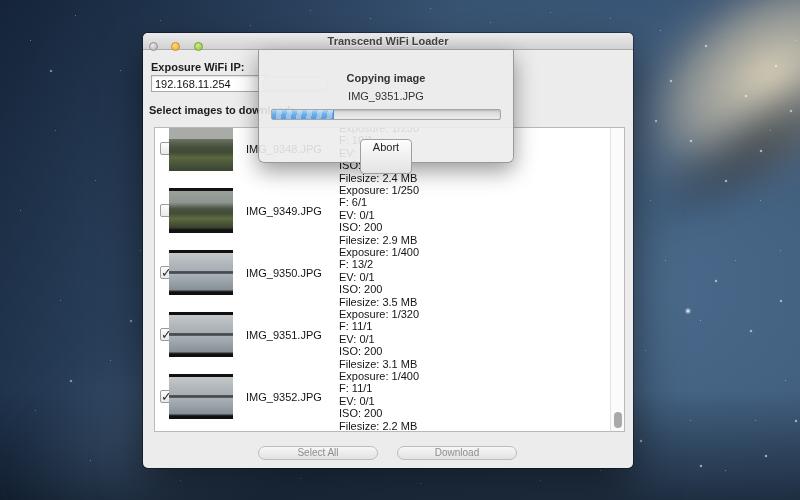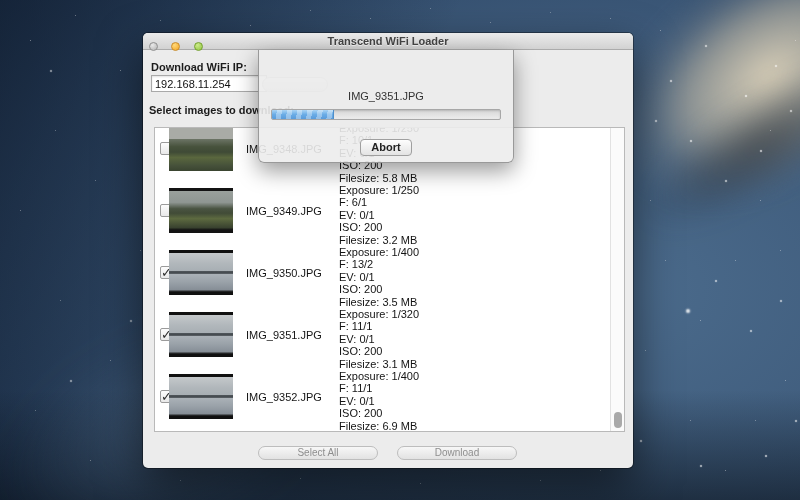--- a/index.html
+++ b/index.html
@@ -188,24 +188,24 @@
   }
   .progress-fill{
     height:100%; width:27%;
     background:
       repeating-linear-gradient(100deg, rgba(255,255,255,0) 0 5px, rgba(255,255,255,.35) 5px 10px),
       linear-gradient(#a9d3f4,#6aace6 50%,#5a9cdb);
     border-right:1px solid #4e8ec9;
   }
   .abort-btn{
     position:absolute; left:50%; top:89px; transform:translateX(-50%);
-    width:52px; height:17px; border-radius:4px;
+    width:52px; height:35px; border-radius:4px;
     background:linear-gradient(#fdfdfd,#e3e3e3);
     border:1px solid #9f9f9f;
-    font-size:11px; font-weight:bold; color:#222; text-align:center; line-height:15px;
+    font-size:11px; font-weight:normal; color:#222; text-align:center; line-height:15px;
     font-family:"Liberation Sans","DejaVu Sans",sans-serif;
   }
 </style>
 </head>
 <body>
 
 <div class="desktop">
   <div class="galaxy-band"></div>
   <div class="galaxy-dust"></div>
   <div class="nebula-haze"></div>
@@ -216,51 +216,51 @@
 
     <div class="titlebar">
       <div class="lights">
         <span class="light close"></span>
         <span class="light min"></span>
         <span class="light max"></span>
       </div>
       <div class="title">Transcend WiFi Loader</div>
     </div>
 
-    <div class="label ip-label">Download WiFi IP:</div>
+    <div class="label ip-label">Exposure WiFi IP:</div>
     <input class="ip-input" value="192.168.11.254" style="">
     <div class="hidden-refresh"></div>
 
     <div class="label list-label">Select images to download:</div>
 
     <div class="image-list">
       <div class="rows" id="rows">
   <div class="row">
     <span class="checkbox"></span>
     <span class="thumb thumb-forest-a"></span>
     <span class="fname">IMG_9348.JPG</span>
     <span class="details">
               <div>Exposure: 1/250</div>
               <div>F: 10/1</div>
               <div>EV: 0/1</div>
               <div>ISO: 200</div>
-              <div>Filesize: 5.8 MB</div>
+              <div>Filesize: 2.4 MB</div>
             </span>
   </div>
 
   <div class="row">
     <span class="checkbox"></span>
     <span class="thumb thumb-forest-b"></span>
     <span class="fname">IMG_9349.JPG</span>
     <span class="details">
               <div>Exposure: 1/250</div>
               <div>F: 6/1</div>
               <div>EV: 0/1</div>
               <div>ISO: 200</div>
-              <div>Filesize: 3.2 MB</div>
+              <div>Filesize: 2.9 MB</div>
             </span>
   </div>
 
   <div class="row">
     <span class="checkbox">✓</span>
     <span class="thumb thumb-lake"></span>
     <span class="fname">IMG_9350.JPG</span>
     <span class="details">
               <div>Exposure: 1/400</div>
               <div>F: 13/2</div>
@@ -285,33 +285,34 @@
 
   <div class="row">
     <span class="checkbox">✓</span>
     <span class="thumb thumb-lake"></span>
     <span class="fname">IMG_9352.JPG</span>
     <span class="details">
               <div>Exposure: 1/400</div>
               <div>F: 11/1</div>
               <div>EV: 0/1</div>
               <div>ISO: 200</div>
-              <div>Filesize: 6.9 MB</div>
+              <div>Filesize: 2.2 MB</div>
             </span>
   </div>
 </div>
       <div class="scrollbar">
         <div class="scroll-thumb"></div>
       </div>
     </div>
 
     <div class="pill-btn download">Download</div>
     <div class="pill-btn select-all">Select All</div>
 
     <div class="sheet">
+      <div class="sheet-title">Copying image</div>
       <div class="sheet-file">IMG_9351.JPG</div>
       <div class="progress">
         <div class="progress-fill" id="pfill" style="width: 27%;"></div>
       </div>
       <div class="abort-btn">Abort</div>
     </div>
 
   </div>
 </div>
 

